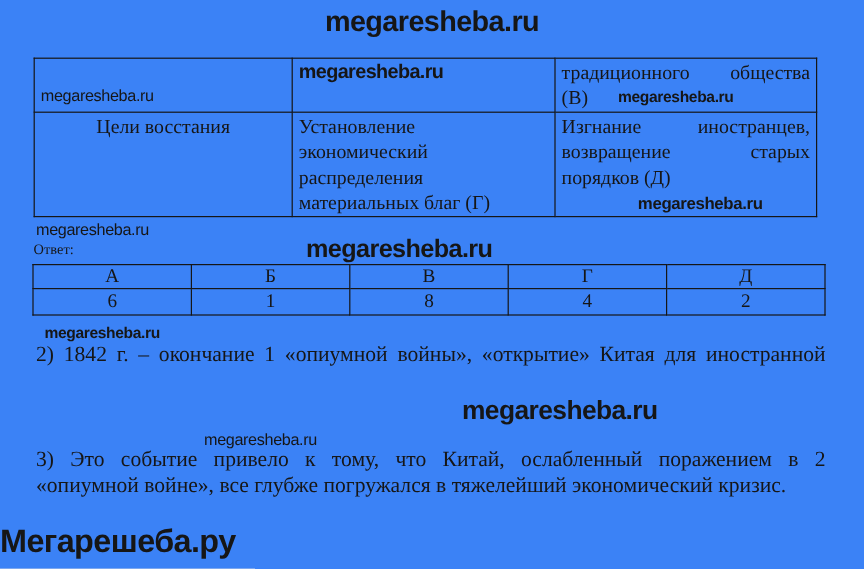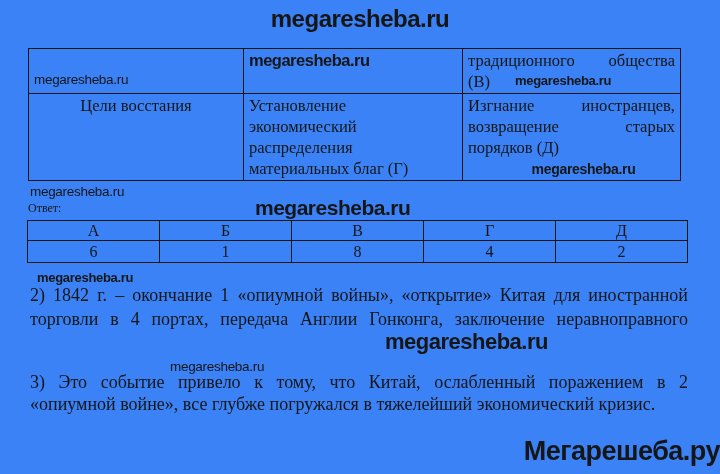--- a/index.html
+++ b/index.html
@@ -17,21 +17,21 @@
   
   .title-top {
     left:0; right:0; top:5px;
     text-align:center;
     font-family:"Liberation Sans", sans-serif;
     font-weight:bold; font-size:24px;
     letter-spacing:-0.5px;
   }
   .title-bottom {
     left:0; right:0; top:436px;
-    text-align:right;
+    text-align:left;
     font-family:"Liberation Sans", sans-serif;
     font-weight:bold; font-size:27px;
     letter-spacing:-0.5px;
   }
 
   
   .wm {
     font-family:"Liberation Sans", sans-serif;
     font-size:13.5px;
     letter-spacing:-0.3px;
@@ -180,21 +180,20 @@
       <td>4</td>
       <td>2</td>
     </tr>
   </tbody>
     </table>
 
   <div class="abs wm wm-under-answer">megaresheba.ru</div>
 
   <div class="abs para p2">
     <div class="ln just">2) 1842 г. – окончание 1 «опиумной войны», «открытие» Китая для иностранной</div>
-    <div class="ln just">торговли в 4 портах, передача Англии Гонконга, заключение неравноправного</div>
   </div>
   <div class="abs wm-bold-lg p2-wm">megaresheba.ru</div>
 
   <div class="abs wm wm-above-p3">megaresheba.ru</div>
 
   <div class="abs para p3">
     <div class="ln just">3) Это событие привело к тому, что Китай, ослабленный поражением в 2</div>
     <div class="ln">«опиумной войне», все глубже погружался в тяжелейший экономический кризис.</div>
   </div>
 

